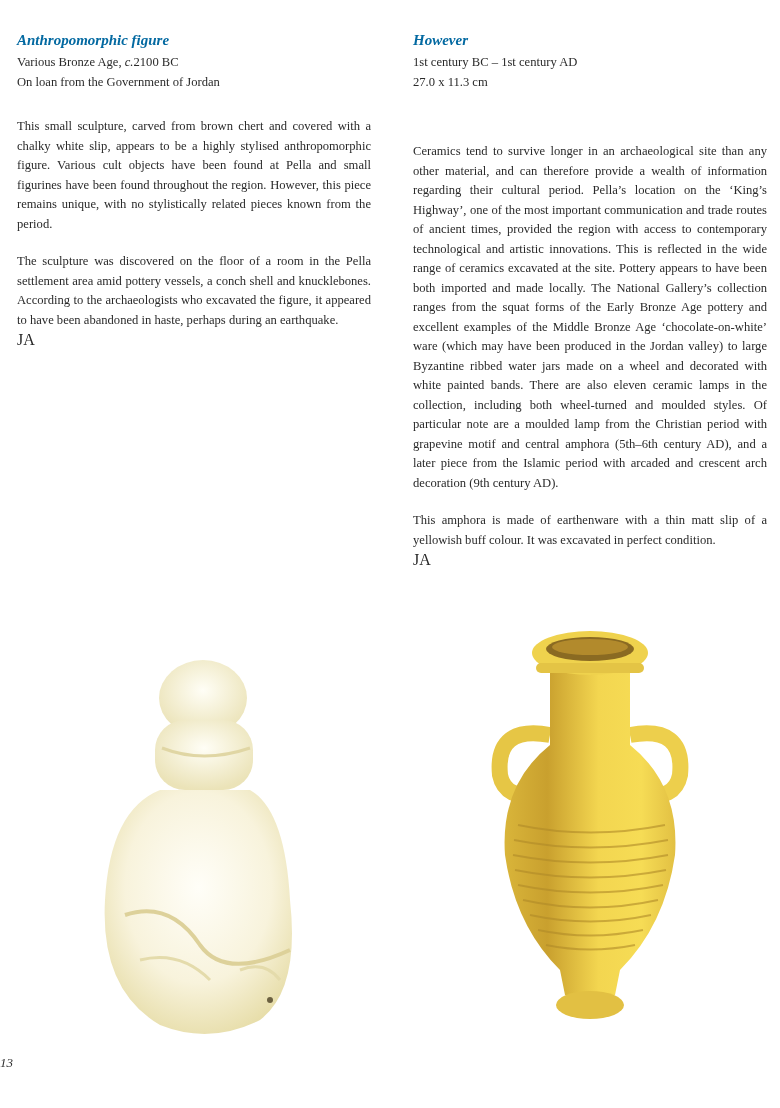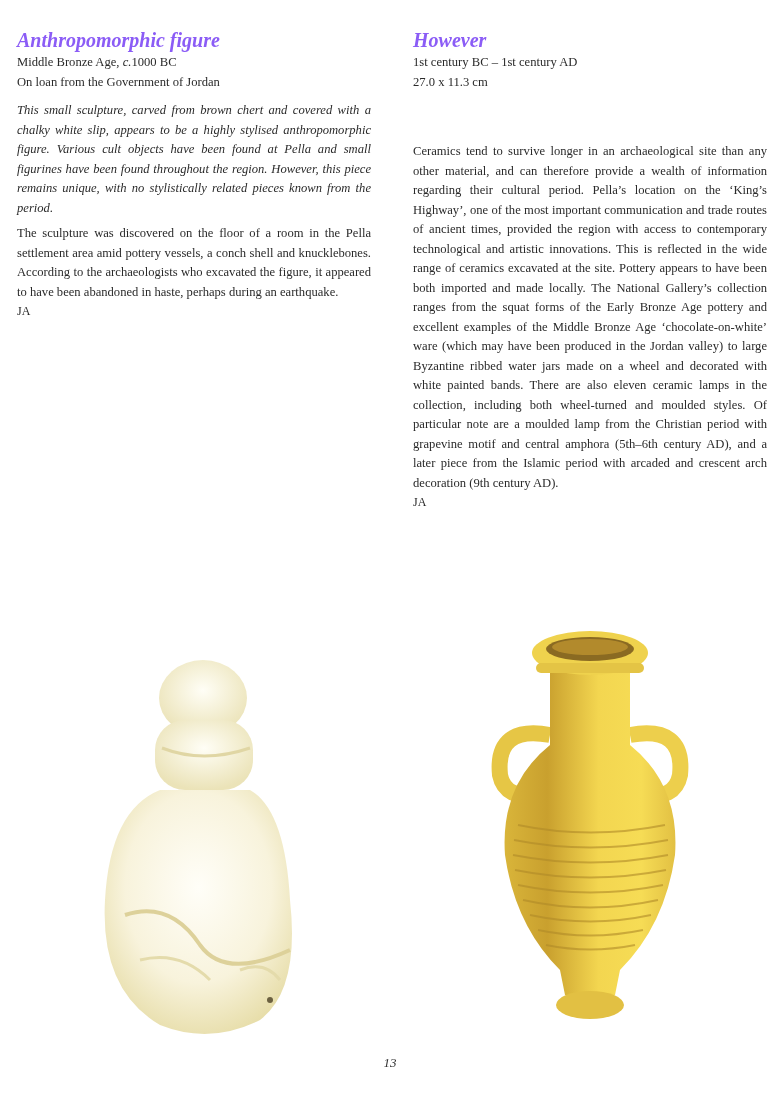--- a/index.html
+++ b/index.html
@@ -1,50 +1,51 @@
 <!DOCTYPE html>
 <html><head>
   <meta charset="utf-8">
   <style>
     html, body { margin: 0; padding: 0; background: #ffffff; }
     body { width: 780px; height: 1108px; position: relative; overflow: hidden;
            font-family: "Liberation Serif", "DejaVu Serif", serif; color: #2a2a2a; }
     .col { position: absolute; top: 28px; }
     .col-left { left: 17px; width: 354px; }
     .col-right { left: 413px; width: 354px; }
-    .title { font-style: italic; font-size: 20px; line-height: 24px; margin: 0; color: #8b5cf6; }
+    .title { font-style: italic; font-size: 15px; line-height: 24px; margin: 0; color: #0369a1; }
     .meta { font-size: 12.6px; line-height: 20px; margin: 0; }
     .meta i { font-style: italic; }
     .body-text { font-size: 12.6px; line-height: 19.5px; text-align: justify; margin: 0; }
-    .para { margin-top: 9px; font-style: italic; }
-    .para-gap { margin-top: 6px; }
-    .sig { font-size: 12px; line-height: 19.5px; margin: 0; }
+    .para { margin-top: 25px; }
+    .para-gap { margin-top: 18px; }
+    .sig { font-size: 16px; line-height: 19.5px; margin: 0; }
     .figure { position: absolute; }
     .fig-sculpture { left: 100px; top: 660px; width: 200px; height: 380px; }
     .fig-amphora { left: 480px; top: 625px; width: 220px; height: 400px; }
-    .page-number { position: absolute; left: 0; width: 780px; top: 1055px; text-align: center;
+    .page-number { position: absolute; left: 0; width: 780px; top: 1055px; 
                    font-style: italic; font-size: 13px; color: #333; }
   </style>
 </head>
 <body>
 
 <div class="col col-left">
   <h2 class="title">Anthropomorphic figure</h2>
-  <p class="meta"><span>Middle Bronze Age, </span><i>c.</i><span>1000 BC</span></p>
+  <p class="meta"><span>Various Bronze Age, </span><i>c.</i><span>2100 BC</span></p>
   <p class="meta">On loan from the Government of Jordan</p>
   <p class="body-text para">This small sculpture, carved from brown chert and covered with a chalky white slip, appears to be a highly stylised anthropomorphic figure. Various cult objects have been found at Pella and small figurines have been found throughout the region. However, this piece remains unique, with no stylistically related pieces known from the period.</p>
   <p class="body-text para-gap">The sculpture was discovered on the floor of a room in the Pella settlement area amid pottery vessels, a conch shell and knucklebones. According to the archaeologists who excavated the figure, it appeared to have been abandoned in haste, perhaps during an earthquake.</p>
   <p class="sig">JA</p>
 </div>
 
 <div class="col col-right">
   <h2 class="title">However</h2>
   <p class="meta">1st century BC – 1st century AD</p>
   <p class="meta">27.0 x 11.3 cm</p>
   <p class="body-text" style="margin-top:50px">Ceramics tend to survive longer in an archaeological site than any other material, and can therefore provide a wealth of information regarding their cultural period. Pella’s location on the ‘King’s Highway’, one of the most important communication and trade routes of ancient times, provided the region with access to contemporary technological and artistic innovations. This is reflected in the wide range of ceramics excavated at the site. Pottery appears to have been both imported and made locally. The National Gallery’s collection ranges from the squat forms of the Early Bronze Age pottery and excellent examples of the Middle Bronze Age ‘chocolate-on-white’ ware (which may have been produced in the Jordan valley) to large Byzantine ribbed water jars made on a wheel and decorated with white painted bands. There are also eleven ceramic lamps in the collection, including both wheel-turned and moulded styles. Of particular note are a moulded lamp from the Christian period with grapevine motif and central amphora (5th–6th century AD), and a later piece from the Islamic period with arcaded and crescent arch decoration (9th century AD).</p>
+  <p class="body-text para-gap">This amphora is made of earthenware with a thin matt slip of a yellowish buff colour. It was excavated in perfect condition.</p>
   <p class="sig">JA</p>
 </div>
 
 <div class="figure fig-sculpture">
   <svg width="200" height="380" viewBox="0 0 200 380">
     <defs>
       <radialGradient id="sg" cx="50%" cy="40%" r="65%">
         <stop offset="0%" stop-color="#fffef8"></stop>
         <stop offset="60%" stop-color="#f8f3dc"></stop>
         <stop offset="100%" stop-color="#e6dca6"></stop>

